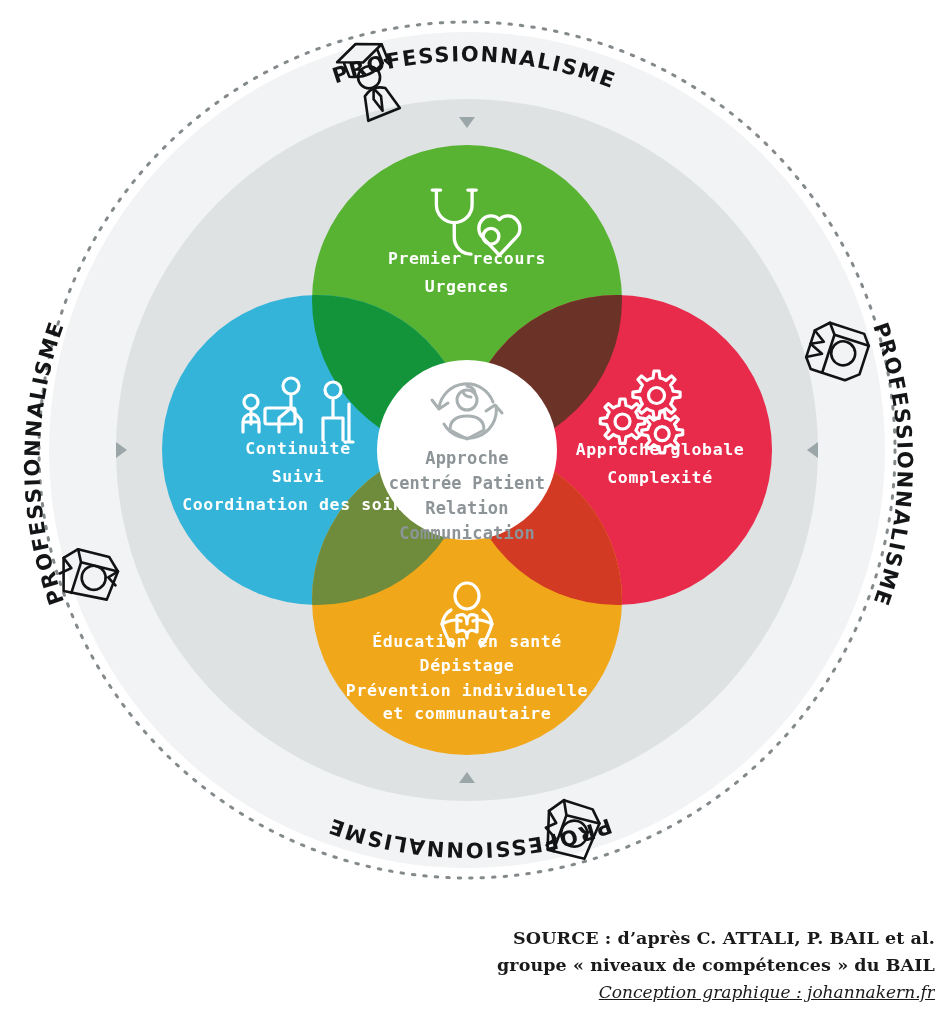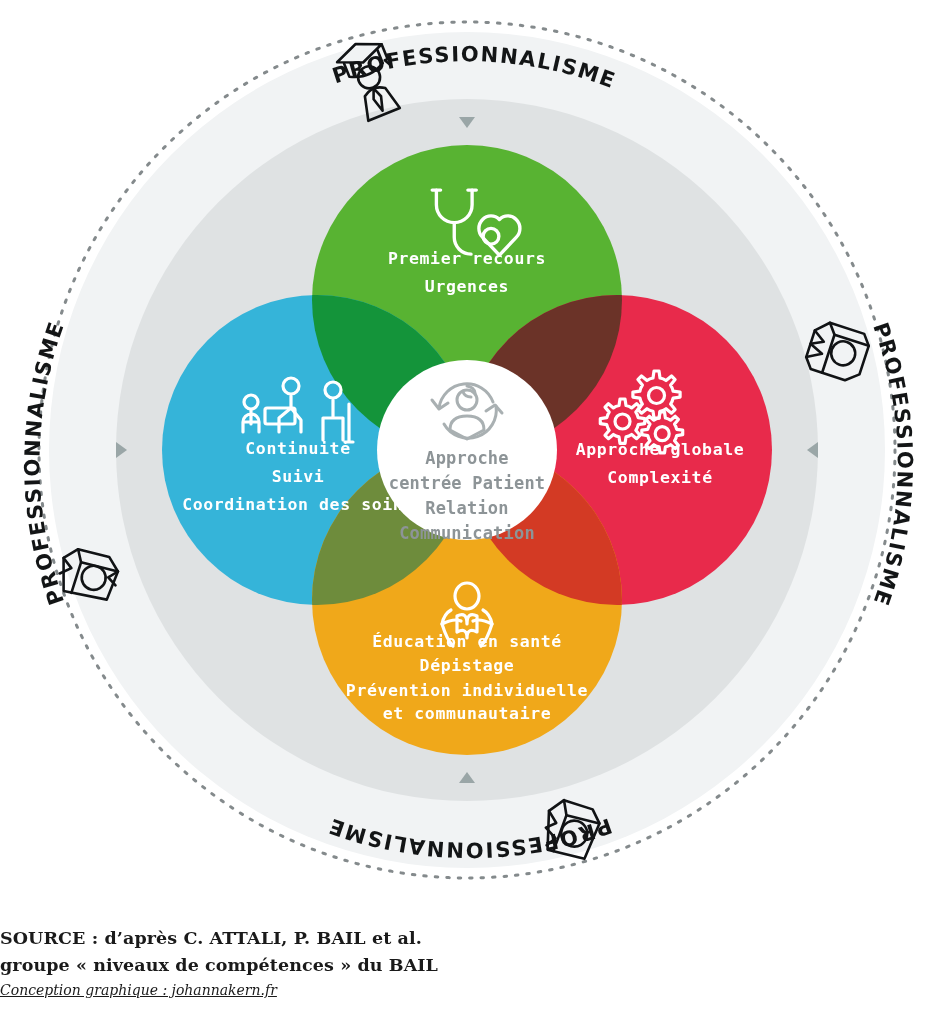--- a/index.html
+++ b/index.html
@@ -33,28 +33,28 @@
     font-size:21px;
     font-weight:800;
     letter-spacing:1.6px;
     text-anchor:middle;
   }
 
   .source-block{
     position:absolute;
     left:0; top:925px;
     width:935px;
-    text-align:left;
+    text-align:right;
     font-family:"DejaVu Serif","Liberation Serif",serif;
     color:#1a1a1a;
   }
   .source-line{font-weight:700;font-size:17.5px;line-height:1.55;letter-spacing:.1px;}
   .source-credit{
     font-style:italic;
-    font-size:14px;
+    font-size:17px;
     text-decoration:underline;
     line-height:1.5;
     margin-top:1px;
   }
 </style>
 </head>
 <body>
 
 <div id="stage">
 

